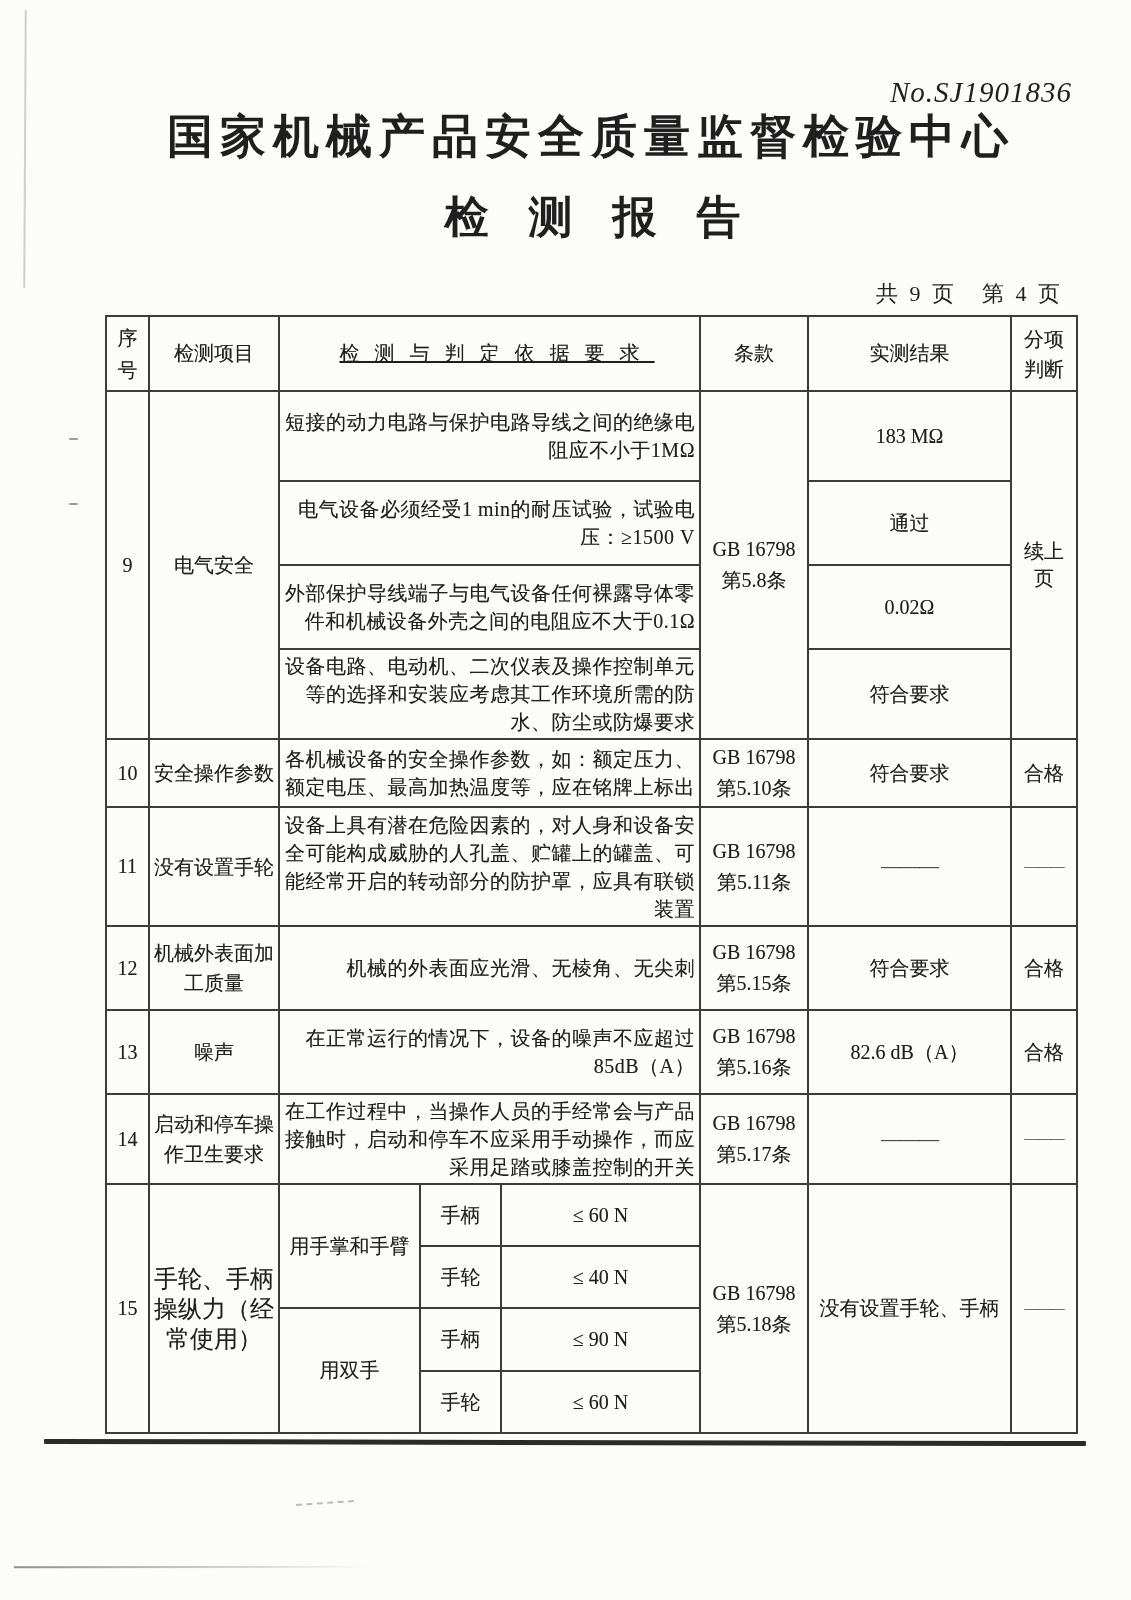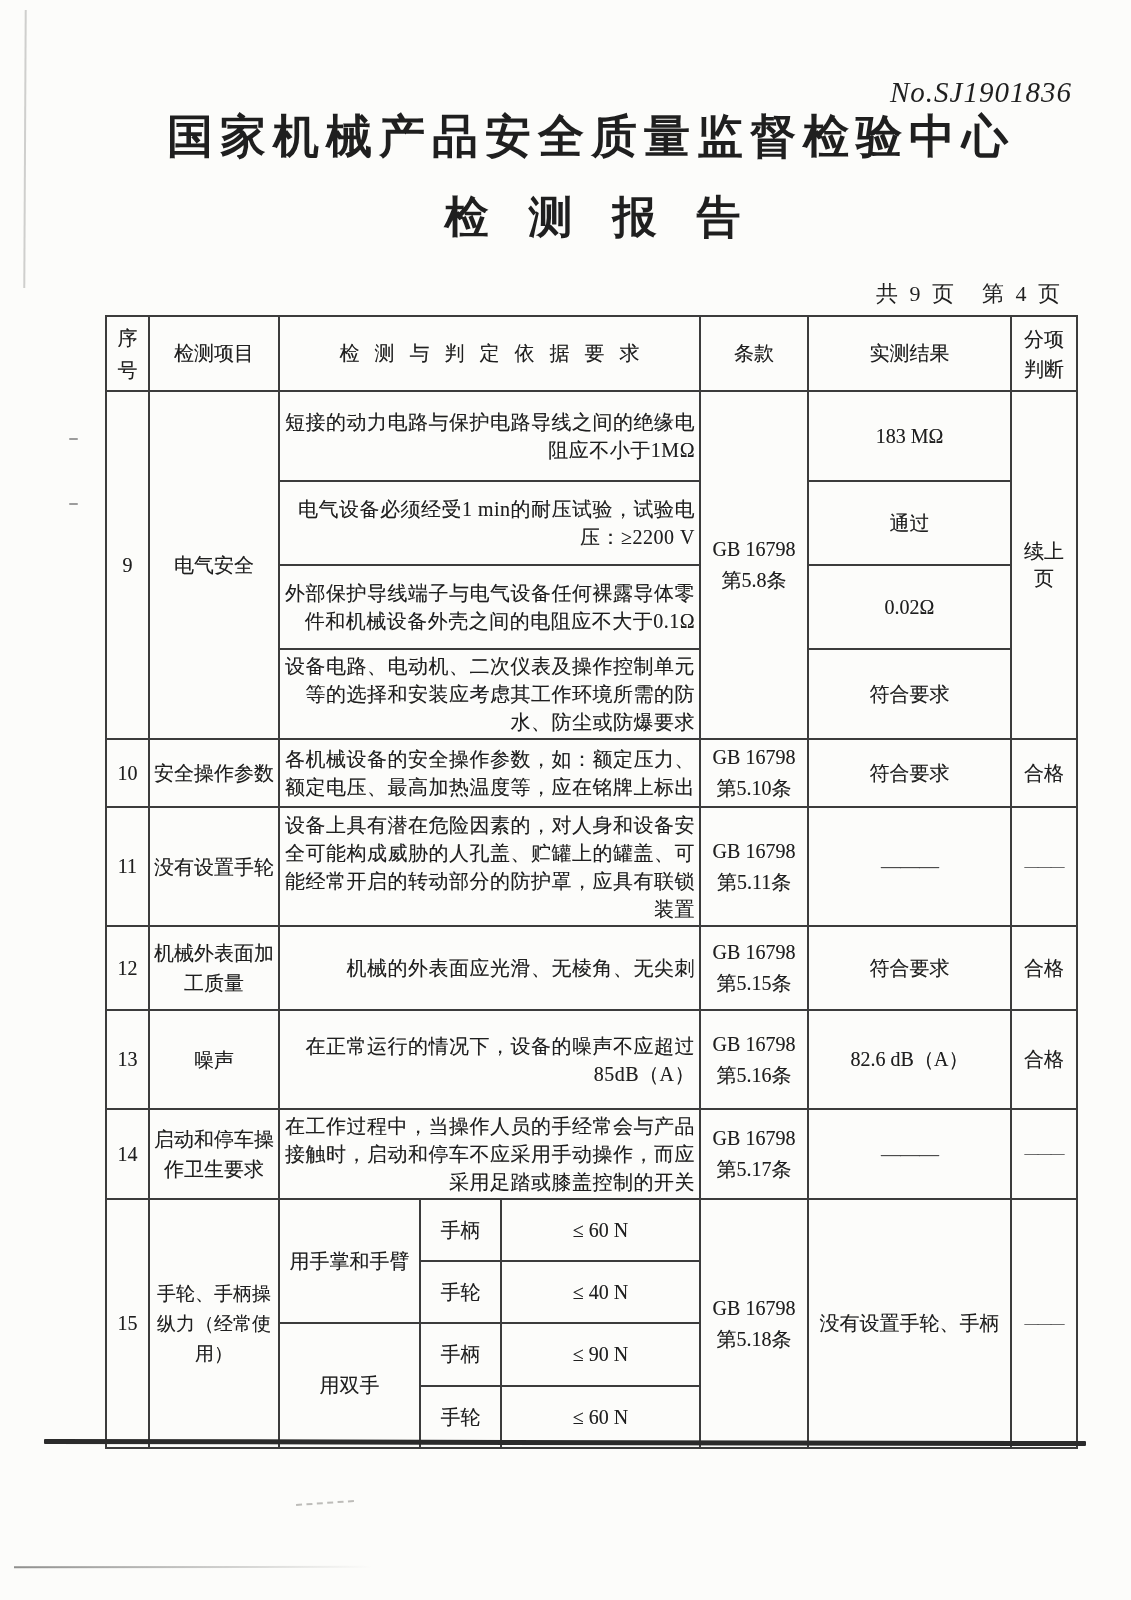--- a/index.html
+++ b/index.html
@@ -34,24 +34,24 @@
     font-size:20px;font-weight:400;
     padding:2px 4px;
     text-shadow:0 0 .5px rgba(40,40,40,.45);
     overflow:hidden;
   }
   .c{text-align:center;vertical-align:middle;}
   .pre{white-space:pre-line;}
   td.req{text-align:right;vertical-align:middle;padding:6px 14px 6px 12px;line-height:28px;letter-spacing:.5px;}
   td.itemcell{line-height:30px;padding:2px 10px;}
   td.itemcell.tight{padding:2px 4px;}
-  td.itemcell.small{font-size:19px;padding:2px 4px;}
+  td.itemcell.small{font-size:24px;padding:2px 4px;}
   th.seq-h{line-height:32px;}
   th.judg-h{line-height:30px;}
-  th.basis-h{letter-spacing:15px;text-indent:15px;}
+  th.basis-h{letter-spacing:15px;text-indent:15px;text-decoration:underline;}
   td.clausecell{line-height:31px;border-radius:11px;}
   td.dash{font-size:16px;color:#474747;letter-spacing:-1px;}
   td.dash.thin{font-size:14px;color:#555;}
   
   .footer-rule{position:absolute;left:44px;top:1440px;width:1042px;height:5px;background:#2b2b2b;transform:rotate(.12deg);border-radius:1px;}
   .footer-text{position:absolute;left:86px;top:1452px;font-size:21px;letter-spacing:.3px;white-space:nowrap;text-shadow:0 0 .5px rgba(40,40,40,.4);}
 </style>
 </head>
 <body>
 
@@ -95,21 +95,21 @@
     <tr style="height:90px">
       <td class="c" rowspan="4">9</td>
       <td class="c itemcell" rowspan="4">电气安全</td>
       <td class="req" colspan="3">短接的动力电路与保护电路导线之间的绝缘电阻应不小于1MΩ</td>
       <td class="c pre clausecell" rowspan="4">GB 16798
 第5.8条</td>
       <td class="c">183 MΩ</td>
       <td class="c" rowspan="4">续上页</td>
     </tr>
     <tr style="height:84px">
-      <td class="req" colspan="3">电气设备必须经受1 min的耐压试验，试验电压：≥2200 V</td>
+      <td class="req" colspan="3">电气设备必须经受1 min的耐压试验，试验电压：≥1500 V</td>
       <td class="c">通过</td>
     </tr>
     <tr style="height:84px">
       <td class="req" colspan="3">外部保护导线端子与电气设备任何裸露导体零件和机械设备外壳之间的电阻应不大于0.1Ω</td>
       <td class="c">0.02Ω</td>
     </tr>
     <tr style="height:89px">
       <td class="req" colspan="3">设备电路、电动机、二次仪表及操作控制单元等的选择和安装应考虑其工作环境所需的防水、防尘或防爆要求</td>
       <td class="c">符合要求</td>
     </tr>
@@ -137,21 +137,21 @@
     <tr style="height:84px">
       <td class="c">12</td>
       <td class="c itemcell tight">机械外表面加工质量</td>
       <td class="req" colspan="3">机械的外表面应光滑、无棱角、无尖刺</td>
       <td class="c pre clausecell">GB 16798
 第5.15条</td>
       <td class="c">符合要求</td>
       <td class="c">合格</td>
     </tr>
 
-    <tr style="height:99px">
+    <tr style="height:84px">
       <td class="c">13</td>
       <td class="c itemcell">噪声</td>
       <td class="req" colspan="3">在正常运行的情况下，设备的噪声不应超过85dB（A）</td>
       <td class="c pre clausecell">GB 16798
 第5.16条</td>
       <td class="c">82.6 dB（A）</td>
       <td class="c">合格</td>
     </tr>
 
     <tr style="height:85px">

